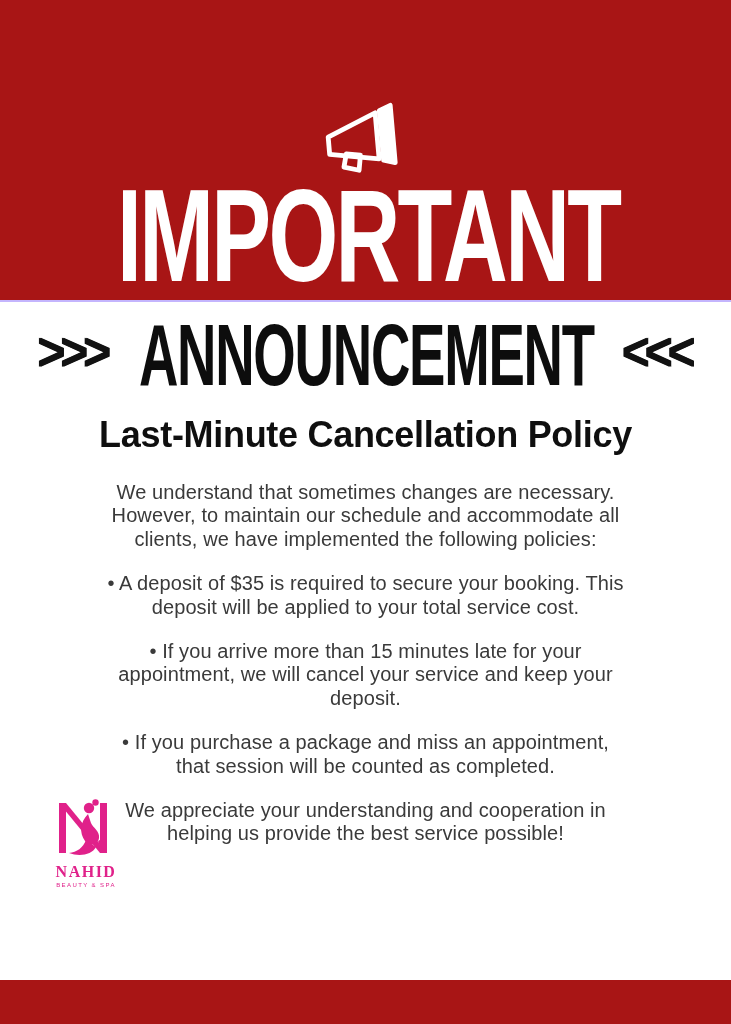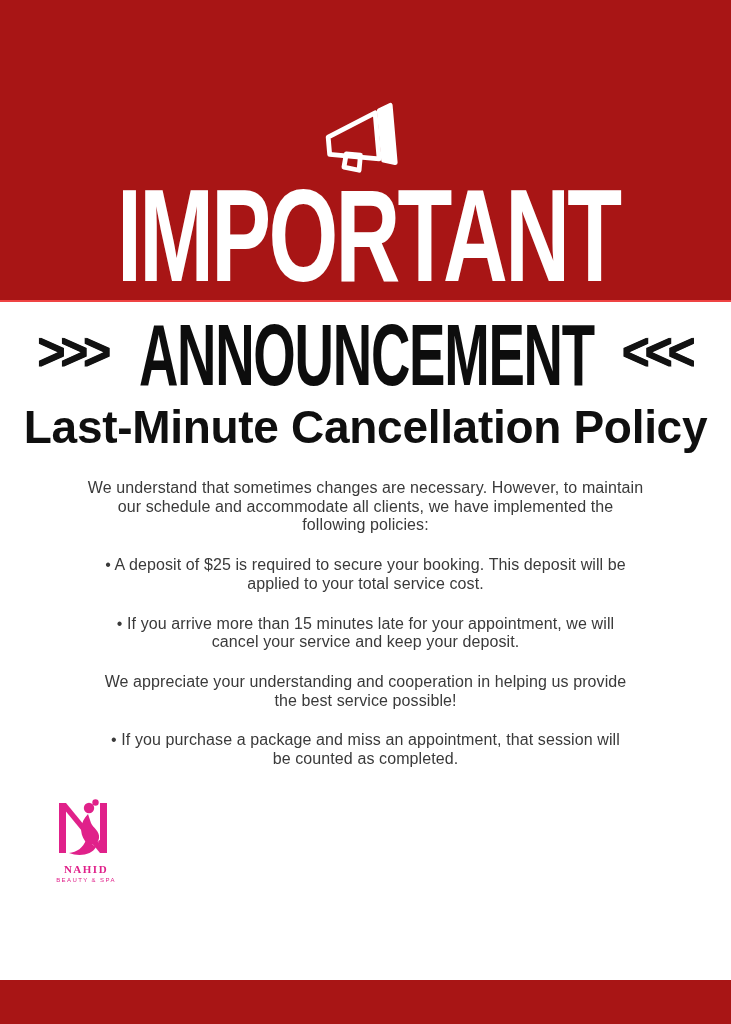--- a/index.html
+++ b/index.html
@@ -14,21 +14,21 @@
     background: #ffffff;
     overflow: hidden;
   }
 
   
   .banner {
     height: 302px;
     background: #A81515;
     text-align: center;
     overflow: hidden;
-    border-bottom: 2px solid #ef4444;
+    border-bottom: 2px solid #c4b5fd;
   }
   .megaphone-wrap { display: inline-block; margin-top: 100px; }
   .banner-title {
     margin-top: -12px;
     font-size: 132px;
     font-weight: 800;
     line-height: 1.0;
     color: #ffffff;
     letter-spacing: -4px;
     white-space: nowrap;
@@ -62,33 +62,33 @@
     color: #121212;
     letter-spacing: -4px;
     text-shadow: 0.9px 0 0 currentColor, -0.9px 0 0 currentColor;
     transform: translateY(-56%) scaleY(1.15);
   }
   .chev-left  { left: 38px; }
   .chev-right { right: 40px; }
 
   
   .policy-title {
-    margin-top: 2px;
+    margin-top: 16px;
     text-align: center;
-    font-size: 46px;
+    font-size: 36px;
     font-weight: 800;
     letter-spacing: -0.3px;
     color: #0f0f0f;
   }
 
   
   .content { padding-top: 25px; text-align: center; }
   .para {
     margin: 0 auto 21px;
-    font-size: 16px;
+    font-size: 20px;
     line-height: 1.17;
     letter-spacing: 0.1px;
     color: #3a3a3a;
   }
   .p-intro   { max-width: 560px; }
   .p-b0      { max-width: 575px; }
   .p-b1      { max-width: 585px; }
   .p-b2      { max-width: 545px; }
   .p-b3      { max-width: 535px; margin-top: 20px; }
   .p-b4      { max-width: 525px; }
@@ -99,21 +99,21 @@
     position: absolute;
     left: 42px;
     top: 796px;
     width: 88px;
     text-align: center;
     color: #E0218A;
   }
   .logo-name {
     margin-top: 0;
     font-family: "Liberation Serif", serif;
-    font-size: 11px;
+    font-size: 16px;
     font-weight: 700;
     letter-spacing: 1.5px;
     line-height: 1;
   }
   .logo-tagline {
     margin-top: 2px;
     font-size: 6px;
     letter-spacing: 1.4px;
     line-height: 1;
     text-transform: uppercase;
@@ -151,24 +151,24 @@
     <div class="announce-row">
       <span class="chev chev-left">&gt;&gt;&gt;</span>
       <h2 class="announce-title">ANNOUNCEMENT</h2>
       <span class="chev chev-right">&lt;&lt;&lt;</span>
     </div>
     <h3 class="policy-title">Last-Minute Cancellation Policy</h3>
   </section>
 
   <main class="content">
     <p class="para p-intro">We understand that sometimes changes are necessary. However, to maintain our schedule and accommodate all clients, we have implemented the following policies:</p>
-    <p class="para p-b0">• A deposit of $25 is required to secure your booking. This deposit will be applied to your total service cost.</p>
+    <p class="para p-b0">• A deposit of $35 is required to secure your booking. This deposit will be applied to your total service cost.</p>
     <p class="para p-b3">• If you arrive more than 15 minutes late for your appointment, we will cancel your service and keep your deposit.</p>
+    <p class="para p-b4">• If you purchase a package and miss an appointment, that session will be counted as completed.</p>
     <p class="para p-closing">We appreciate your understanding and cooperation in helping us provide the best service possible!</p>
-    <p class="para p-b4">• If you purchase a package and miss an appointment, that session will be counted as completed.</p>
   </main>
 
   <div class="logo">
     <svg width="64" height="64" viewBox="0 0 64 64" aria-hidden="true">
       <g fill="#E0218A">
         <rect x="5" y="7" width="7" height="50"></rect>
         <rect x="46" y="7" width="7" height="50"></rect>
         <polygon points="5,7 12,7 53,57 46,57"></polygon>
         <circle cx="35" cy="12" r="5.2"></circle>
         <circle cx="41.5" cy="6.5" r="3.2"></circle>

